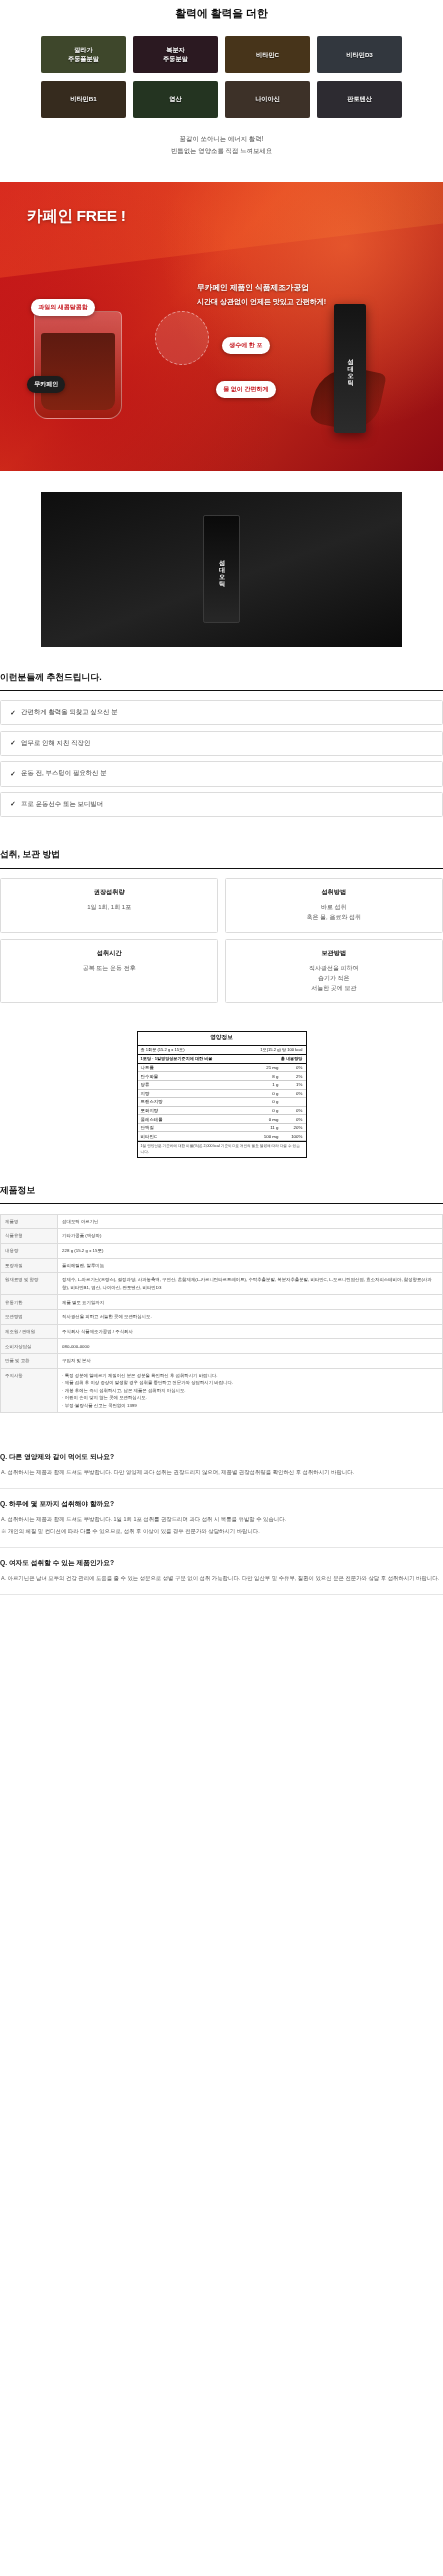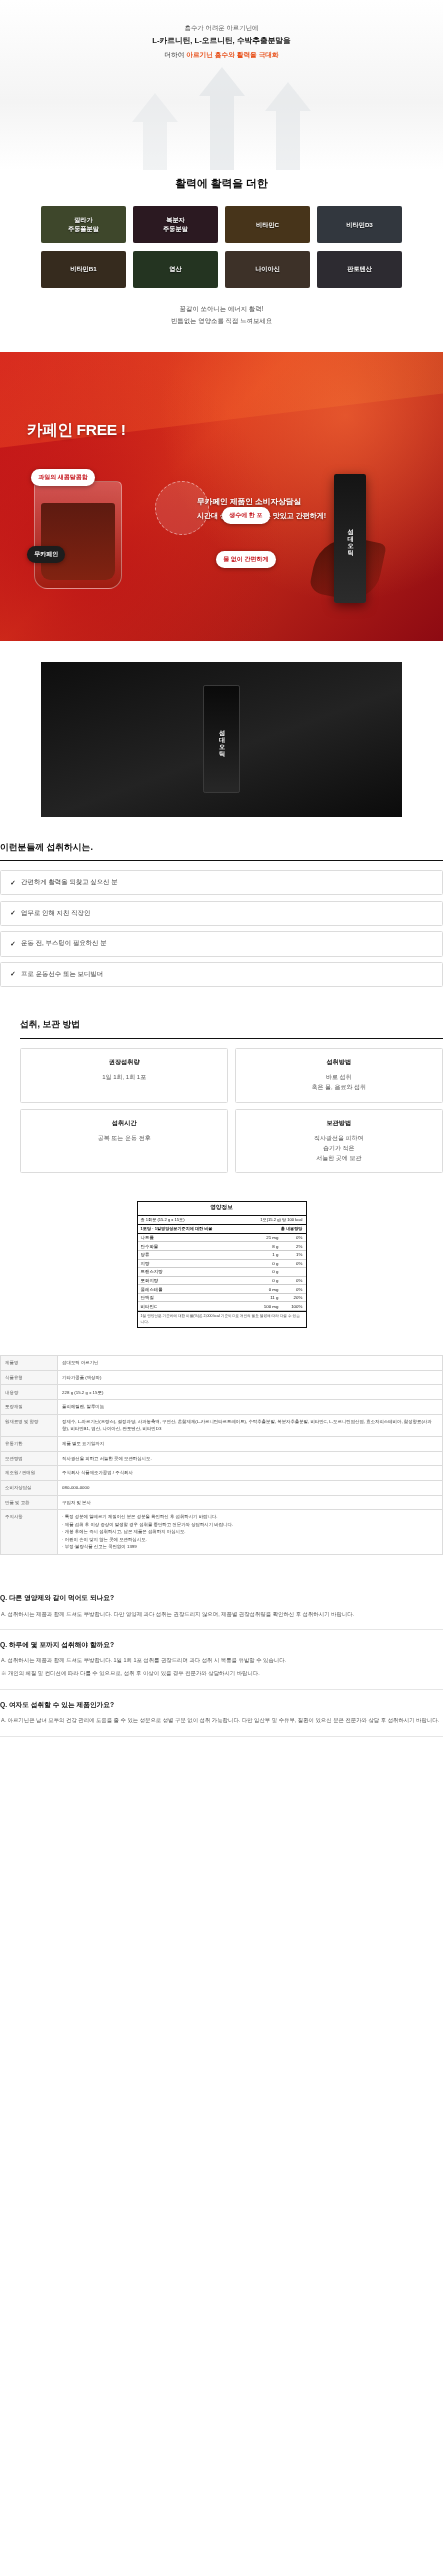--- a/index.html
+++ b/index.html
@@ -113,21 +113,20 @@
     background: linear-gradient(90deg, rgba(255,90,40,.35), rgba(255,180,60,.15));
     transform: rotate(-7deg);
   }
   .caf-head {
     position: relative;
     padding: 24px 0 0 27px;
   }
   .caf-title {
     font-size: 15.5px; font-weight: bold; letter-spacing: -0.3px;
     text-shadow: 0 1px 3.1px rgba(0,0,0,.35);
-    margin-top: 44px;
   }
   .caf-sub {
     margin-top: 54px;
     margin-left: 170px;
     font-size: 7px;
     line-height: 1.85;
     font-weight: bold;
     text-shadow: 0 0.5px 2.1px rgba(0,0,0,.45);
   }
   .caf-sub .big { font-size: 7.7px; }
@@ -234,21 +233,21 @@
     border-radius: 1.5px;
     padding: 7.2px 9.3px;
     margin-bottom: 5.2px;
     font-size: 6.4px;
     color: #333;
     display: flex; align-items: center; gap: 5.2px;
   }
   .check { color: #111; font-weight: bold; font-size: 6.7px; }
 
   
-  .intake-block { padding: 4.1px 0 23px; margin-left: 20px; }
+  .intake-block { padding: 4.1px 0 23px; }
   .intake-grid {
     display: grid;
     grid-template-columns: 1fr 1fr;
     gap: 6.2px;
   }
   .intake-cell {
     border: 0.5px solid #dcdcdc;
     border-radius: 1.5px;
     padding: 9.3px 7.2px;
     text-align: center;
@@ -335,36 +334,20 @@
     padding-left: 1px;
   }
   .faq-a p { margin-bottom: 2.1px; }
   .faq-divider { height: 0.5px; background: #e6e6e6; margin-top: 10.3px; }
 </style>
 </head>
 <body>
 
 <div class="page">
 
-  <section class="intro">
-    <div class="intro-arrows">
-      <div class="arrow-up a3"></div>
-      <div class="arrow-up a2"></div>
-      <div class="arrow-up"></div>
-    </div>
-    <div class="intro-text">
-      <div class="l1">흡수가 어려운 아르기닌에</div>
-      <div class="l2">
-        <span>L-카르니틴, L-오르니틴, </span><span>수박추출분말</span><span>을</span>
-      </div>
-      <div class="l3">
-        <span>더하여 </span><span class="hl">아르기닌 흡수와 활력을 극대화</span>
-      </div>
-    </div>
-  </section>
 
   <section class="ingredients">
     <div class="ing-title">
       <div>활력에 활력을 더한</div>
     </div>
     <div class="ing-grid" id="ing-grid">
         <div class="ing-cell" style="background: rgb(107, 122, 75);">
           <div class="veil"></div>
           <span style="white-space: pre-line;">깔라가
 주둥풀분말</span>
@@ -403,21 +386,21 @@
       <div>꿀같이 쏘아니는 에너지 활력!</div>
       <div>빈틈없는 영양소를 직접 느껴보세요</div>
     </div>
   </section>
 
   <section class="caffeine">
     <div class="caf-ribbon"></div>
     <div class="caf-head">
       <div class="caf-title">카페인 FREE !</div>
       <div class="caf-sub">
-        <div class="big">무카페인 제품인 소비자상담실</div>
+        <div class="big">무카페인 제품인 식품제조가공업</div>
         <div>시간대 상관없이 언제든 맛있고 간편하게!</div>
       </div>
     </div>
     <div class="caf-glass"></div>
     <div class="caf-badge"></div>
     <div class="caf-pour"></div>
     <div class="caf-stick">
       <span>섬대오틱</span>
     </div>
     <div class="pill p1">과일의 새콤달콤함</div>
@@ -428,21 +411,21 @@
 
   <section class="product-photo">
     <div class="photo-box">
       <div class="photo-stick">
         <span>섬대오틱</span>
       </div>
     </div>
   </section>
 
   <section class="sec rec-block">
-    <div class="sec-head">이런분들께 섭취하시는.</div>
+    <div class="sec-head">이런분들께 추천드립니다.</div>
     <div id="rec-list">
         <div class="rec-item">
           <span class="check">✓</span>
           <span>간편하게 활력을 되찾고 싶으신 분</span>
         </div>
         <div class="rec-item">
           <span class="check">✓</span>
           <span>업무로 인해 지친 직장인</span>
         </div>
         <div class="rec-item">
@@ -539,20 +522,21 @@
               <span class="vl">100 mg</span>
               <span class="pc">100%</span>
             </div>
           </div>
         <div class="nutri-foot">1일 영양성분 기준치에 대한 비율(%)은 2,000 kcal 기준이므로 개인의 필요 열량에 따라 다를 수 있습니다.</div>
       </div>
     </div>
   </section>
 
   <section class="sec info-block">
+    <div class="sec-head">제품정보</div>
     <table class="info-table">
       <tbody id="info-rows">
           <tr>
             <th>제품명</th>
             <td style="white-space: pre-line;">섬대오틱 아르기닌</td>
           </tr>
           <tr>
             <th>식품유형</th>
             <td style="white-space: pre-line;">기타가공품 (액상차)</td>
           </tr>

